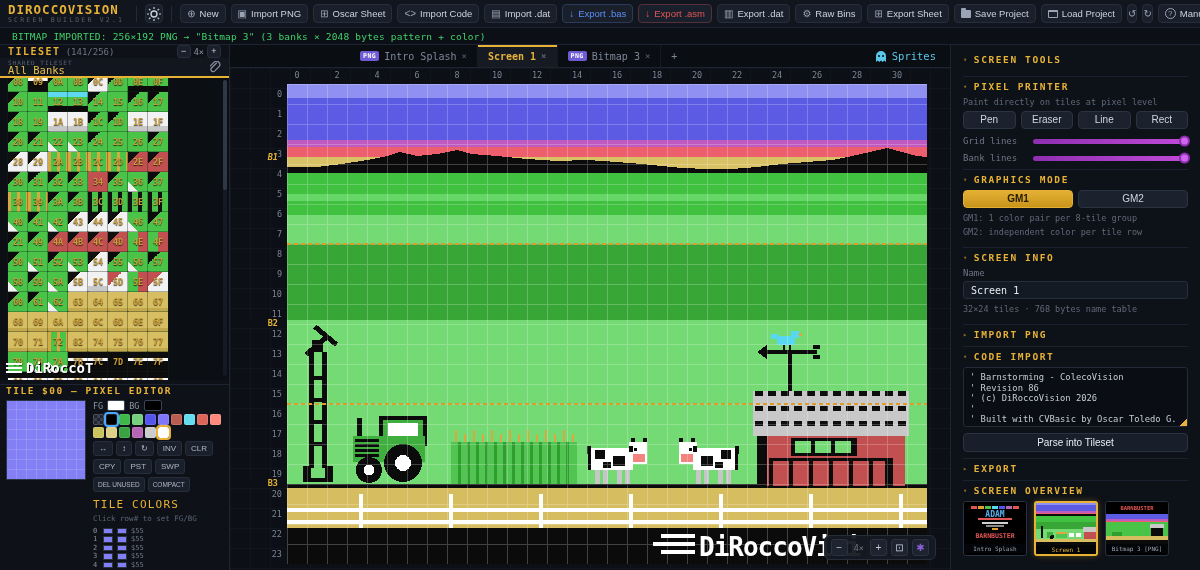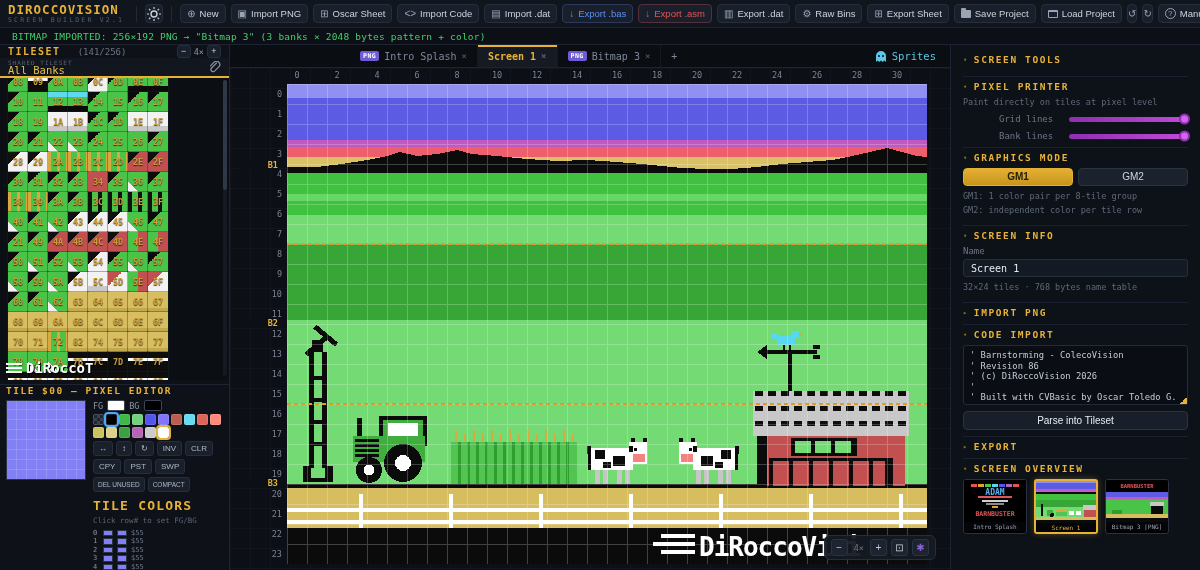--- a/index.html
+++ b/index.html
@@ -25,21 +25,21 @@
   .cssfolder.open{background:transparent;border:1px solid #9aa4b4;border-top-width:2px;}
 
   
   .statusbar{height:17px;flex:0 0 17px;background:#0c1016;border-bottom:1px solid var(--line);display:flex;align-items:center;padding:0 12px;color:var(--green-status);font-size:9.5px;letter-spacing:0.2px;}
 
   
   .main{flex:1;display:flex;min-height:0;}
 
   
   .left{width:230px;flex:0 0 230px;background:#0e1218;border-right:1px solid var(--line);display:flex;flex-direction:column;position:relative;}
-  .tileset-head{height:17px;display:flex;align-items:center;padding:0 8px;gap:17px;}
+  .tileset-head{height:17px;display:flex;align-items:center;padding:0 8px;gap:5px;}
   .sec-title{color:var(--gold);font-weight:bold;font-size:10px;letter-spacing:1.5px;}
   .tileset-count{color:#6b7484;font-size:9px;}
   .mini-zoom{margin-left:auto;display:flex;align-items:center;gap:3px;}
   .mzbtn{width:14px;height:13px;background:#1a202b;border:1px solid #262e3c;border-radius:3px;color:#ccd3dd;font-size:9px;line-height:11px;text-align:center;cursor:pointer;}
   .mzlvl{color:#8a93a3;font-size:8.5px;}
   .sharedbar{height:24px;background:#12161e;border-bottom:2px solid var(--gold);display:flex;align-items:center;padding:0 8px;position:relative;}
   .shared-label{position:absolute;top:1px;left:8px;font-size:6px;letter-spacing:1px;color:#5a6374;}
   .bank-tab{color:#e8c049;font-size:10.5px;margin-top:6px;}
   .clip-ic{margin-left:auto;}
   .tileset-wrap{position:relative;height:302px;flex:0 0 302px;overflow:hidden;background:#0b0f14;}
@@ -71,21 +71,21 @@
   .fgbg{display:flex;align-items:center;gap:4px;color:#8a93a3;font-size:8.5px;}
   .fgbg .sw{width:18px;height:11px;border:1px solid #3a4454;border-radius:2px;}
   .pal{display:flex;flex-wrap:wrap;gap:2px;width:138px;}
   .pswatch{width:11px;height:11px;border-radius:2px;border:1px solid rgba(255,255,255,.12);cursor:pointer;}
   .pswatch.transparent{background:repeating-conic-gradient(#3a4150 0 25%,#20252f 0 50%) 0 0/6px 6px;}
   .pswatch.sel-bg{outline:2px solid #4aa8ff;}
   .pswatch.sel-fg{outline:2px solid var(--gold);}
   .pe-tools{display:flex;gap:3px;}
   .pebtn{height:15px;padding:0 5px;background:#1a202b;border:1px solid #262e3c;border-radius:3px;color:#aeb7c4;font-size:8px;line-height:13px;cursor:pointer;}
   .pebtn.tiny{font-size:6.5px;padding:0 4px;}
-  .tc-head{color:var(--gold);font-weight:bold;font-size:13px;letter-spacing:1.2px;margin-top:3px;}
+  .tc-head{color:var(--gold);font-weight:normal;font-size:11px;letter-spacing:1.2px;margin-top:3px;}
   .tc-hint{color:#5a6374;font-size:7.5px;}
   .tc-rows{display:flex;flex-direction:column;gap:1px;margin-top:1px;}
   .tc-row{display:flex;align-items:center;gap:4px;height:7.5px;cursor:pointer;}
   .tc-row .n{width:6px;color:#8a93a3;font-size:7px;}
   .tc-row .csw{width:10px;height:6.5px;background:var(--periwinkle);border:1px solid #2a3342;}
   .tc-row .val{color:#6c7686;font-size:7px;}
 
   
   .center{width:720px;flex:0 0 720px;display:flex;flex-direction:column;background:#14b8a6;min-width:0;}
   .tabstrip{height:23px;flex:0 0 23px;background:#0a0d12;border-bottom:1px solid var(--line);display:flex;align-items:stretch;padding-left:120px;}
@@ -109,21 +109,21 @@
   
   .right{flex:1;background:#0d1118;border-left:1px solid var(--line);padding:5px 12px 0 12px;overflow:hidden;display:flex;flex-direction:column;}
   .rp-sec{padding:4px 0 6px 0;border-bottom:1px solid #1a2130;}
   .rp-head{display:flex;align-items:center;gap:5px;color:var(--gold);font-weight:bold;font-size:9.5px;letter-spacing:1.6px;margin-bottom:5px;}
   .rp-head .tri{color:#8a6d1f;font-size:7px;}
   .rp-head.collapsed{margin-bottom:0;}
   .btnrow{display:flex;gap:5px;}
   .rbtn{flex:1;height:18px;background:#1b212d;border:1px solid #2a3342;border-radius:4px;color:#cfd6e0;font-size:10px;line-height:16px;text-align:center;cursor:pointer;}
   .rbtn.active{background:linear-gradient(180deg,#e3b034,#c9941a);border-color:#e3b034;color:#241c06;font-weight:bold;}
   .hint{color:#5f6978;font-size:8.5px;margin:2px 0 4px 0;}
-  .sliderrow{display:flex;align-items:center;gap:8px;margin-top:7px;margin-left:36px;}
+  .sliderrow{display:flex;align-items:center;gap:8px;margin-top:7px;}
   .sliderrow .lab{width:62px;color:#6c7686;font-size:9px;}
   .track{flex:1;height:5px;border-radius:3px;background:linear-gradient(90deg,#8e2fb0,#c04ad8);position:relative;cursor:pointer;}
   .thumb{position:absolute;right:-2px;top:50%;transform:translateY(-50%);width:11px;height:11px;border-radius:50%;background:#d066ee;border:2px solid #8e2fb0;}
   .namelab{color:#6c7686;font-size:9px;margin-bottom:3px;}
   .textinput{width:100%;height:18px;background:#141a24;border:1px solid #262e3c;border-radius:3px;color:#e6ecf3;font-size:10px;padding:0 7px;font-family:inherit;}
   .codebox{position:relative;width:100%;height:60px;background:#0a0e14;border:1px solid #232b3a;border-radius:3px;color:#c3cbd6;font-size:8.8px;line-height:10.5px;padding:4px 6px;white-space:pre;overflow:hidden;}
   .parsebtn{width:100%;height:19px;margin-top:6px;background:#181f2a;border:1px solid #2a3342;border-radius:4px;color:#e6ecf3;font-size:10px;line-height:17px;text-align:center;cursor:pointer;}
   .thumbs{display:flex;gap:7px;}
   .thumbcard{width:64px;border:1px solid #2a3140;border-radius:3px;overflow:hidden;cursor:pointer;background:#000;position:relative;}
   .thumbcard.selected{border:2px solid var(--gold);box-shadow:0 0 6px rgba(217,165,32,.35);}
@@ -794,21 +794,21 @@
             <span class="rrow" style="left: 12px; top: 301px;">14</span>
             <span class="rrow" style="left: 12px; top: 321px;">15</span>
             <span class="rrow" style="left: 12px; top: 341px;">16</span>
             <span class="rrow" style="left: 12px; top: 361px;">17</span>
             <span class="rrow" style="left: 12px; top: 381px;">18</span>
             <span class="rrow" style="left: 12px; top: 401px;">19</span>
             <span class="rrow" style="left: 12px; top: 421px;">20</span>
             <span class="rrow" style="left: 12px; top: 441px;">21</span>
             <span class="rrow" style="left: 12px; top: 461px;">22</span>
             <span class="rrow" style="left: 12px; top: 481px;">23</span>
-            <span class="bmark" style="left: 8px; top: 92px;">B1</span>
+            <span class="bmark" style="left: 8px; top: 84px; font-style: italic;">B1</span>
             <span class="bmark" style="left: 8px; top: 250px;">B2</span>
             <span class="bmark" style="left: 8px; top: 410px;">B3</span>
           </div>
 
         <svg class="screen-svg" width="640" height="480" viewBox="0 0 640 480" shape-rendering="crispEdges">
           <defs>
             <pattern id="tilegrid" width="20" height="20" patternUnits="userSpaceOnUse">
               <path d="M20 0 H0 V20" fill="none" stroke="rgba(255,255,255,0.22)" stroke-width="1"></path>
             </pattern>
             <pattern id="teeth" width="13" height="5" patternUnits="userSpaceOnUse">
@@ -1024,20 +1024,26 @@
             <span>SCREEN TOOLS</span>
           </div>
       </div>
 
       <div class="rp-sec">
         <div class="rp-head">
             <span class="tri">▾</span>
             <span>PIXEL PRINTER</span>
           </div>
         <div class="hint">Paint directly on tiles at pixel level</div>
+        <div class="btnrow">
+          <button class="rbtn">Pen</button>
+          <button class="rbtn">Eraser</button>
+          <button class="rbtn">Line</button>
+          <button class="rbtn">Rect</button>
+        </div>
         <div class="sliderrow">
           <span class="lab">Grid lines</span>
           <div class="track">
               <div class="thumb"></div>
             </div>
         </div>
         <div class="sliderrow">
           <span class="lab">Bank lines</span>
           <div class="track">
               <div class="thumb"></div>

